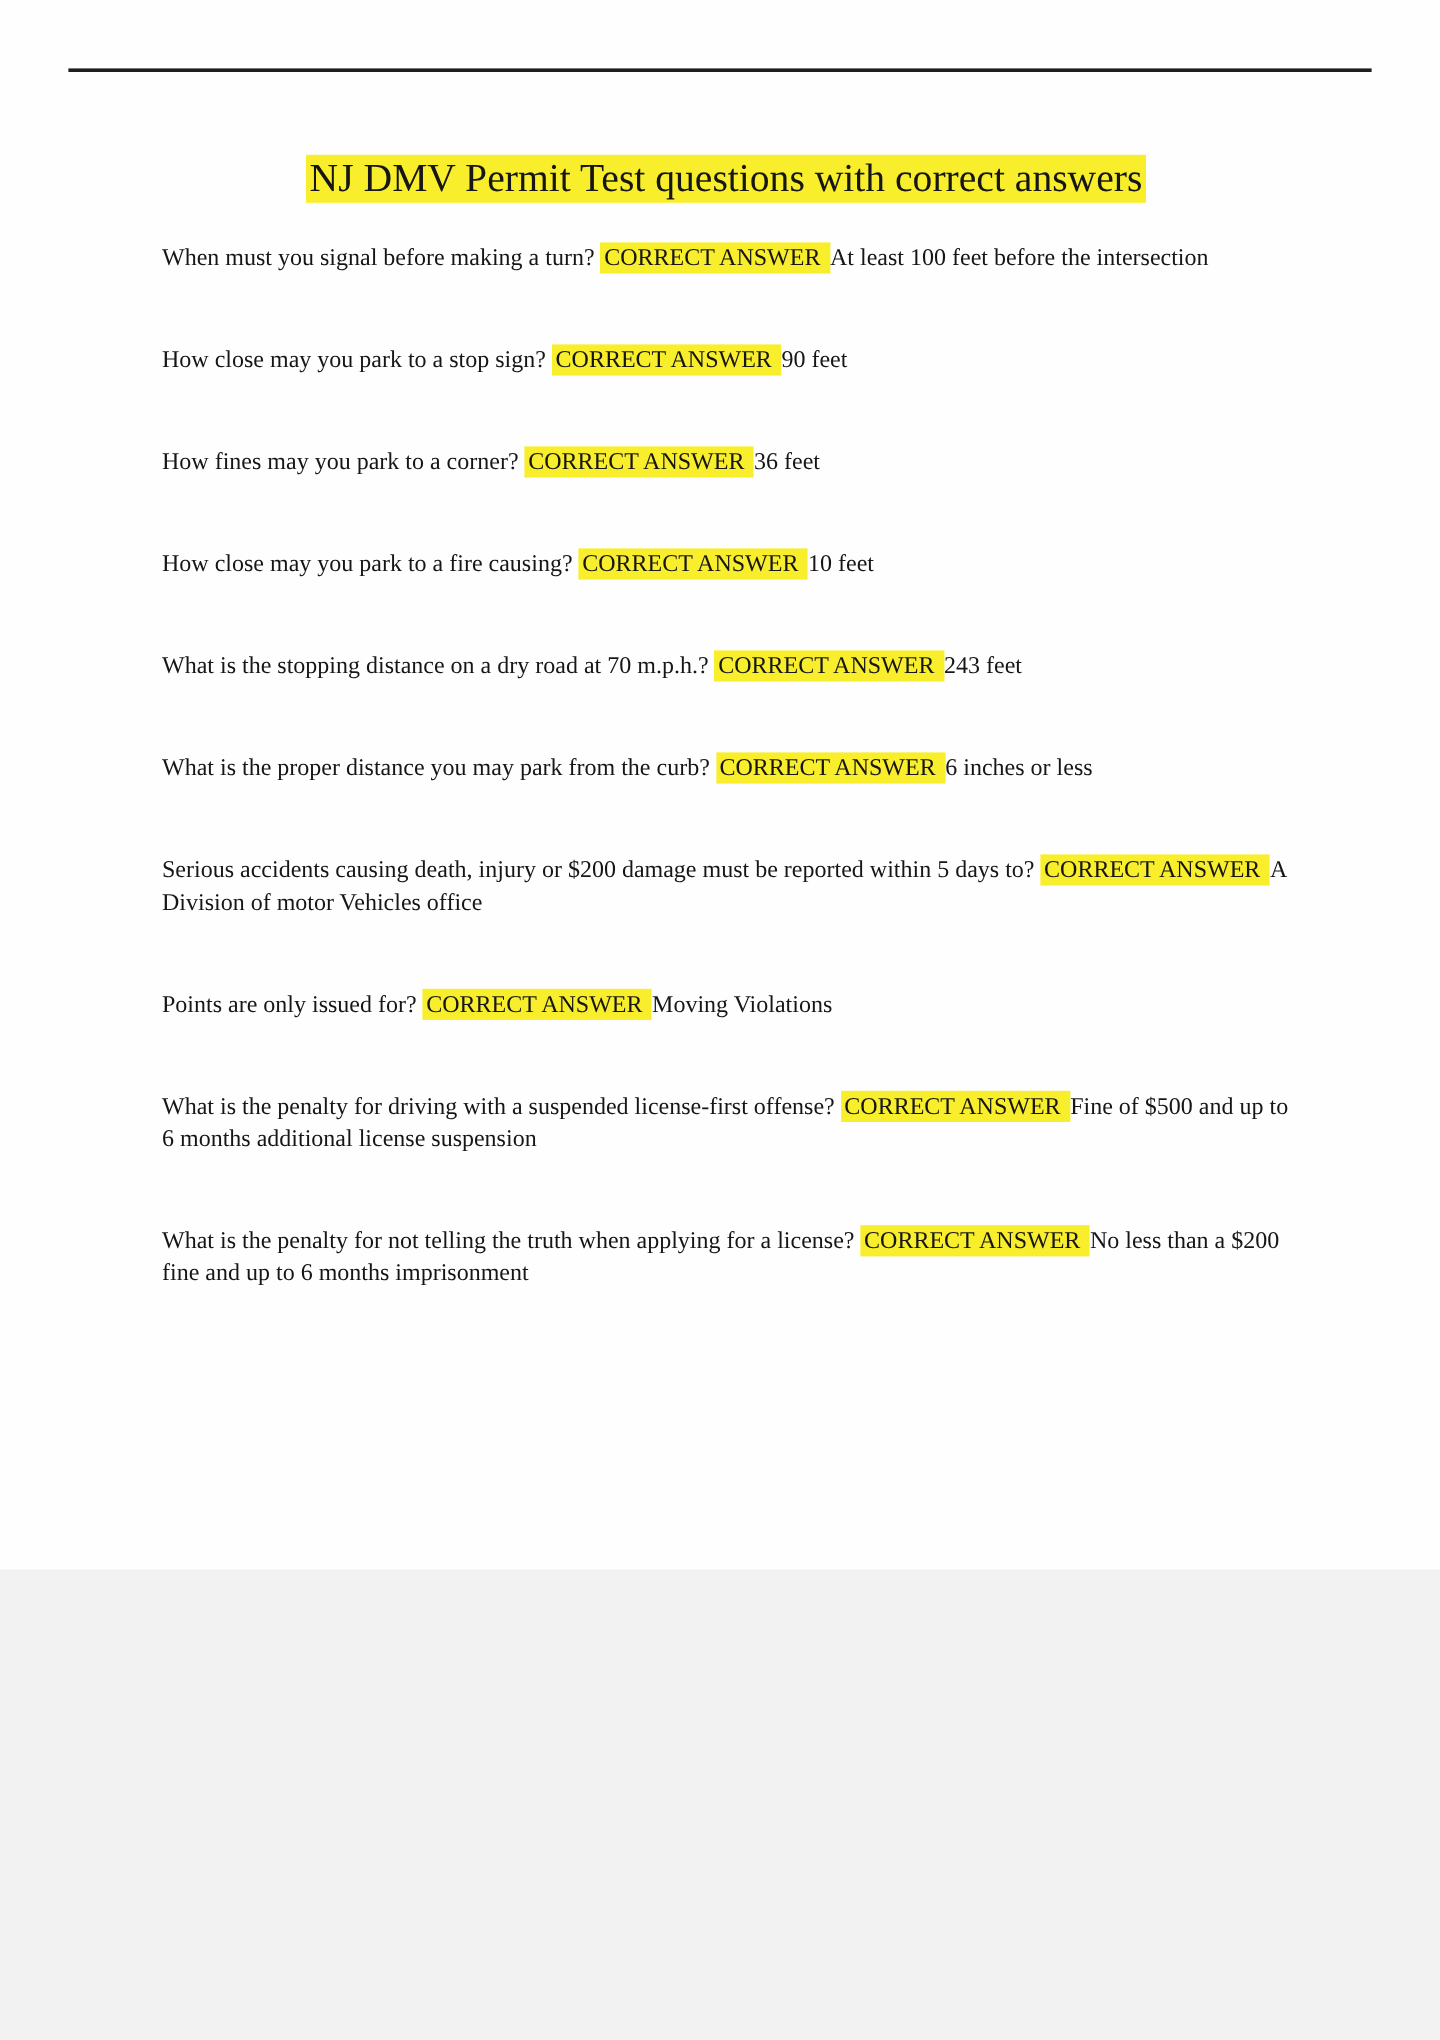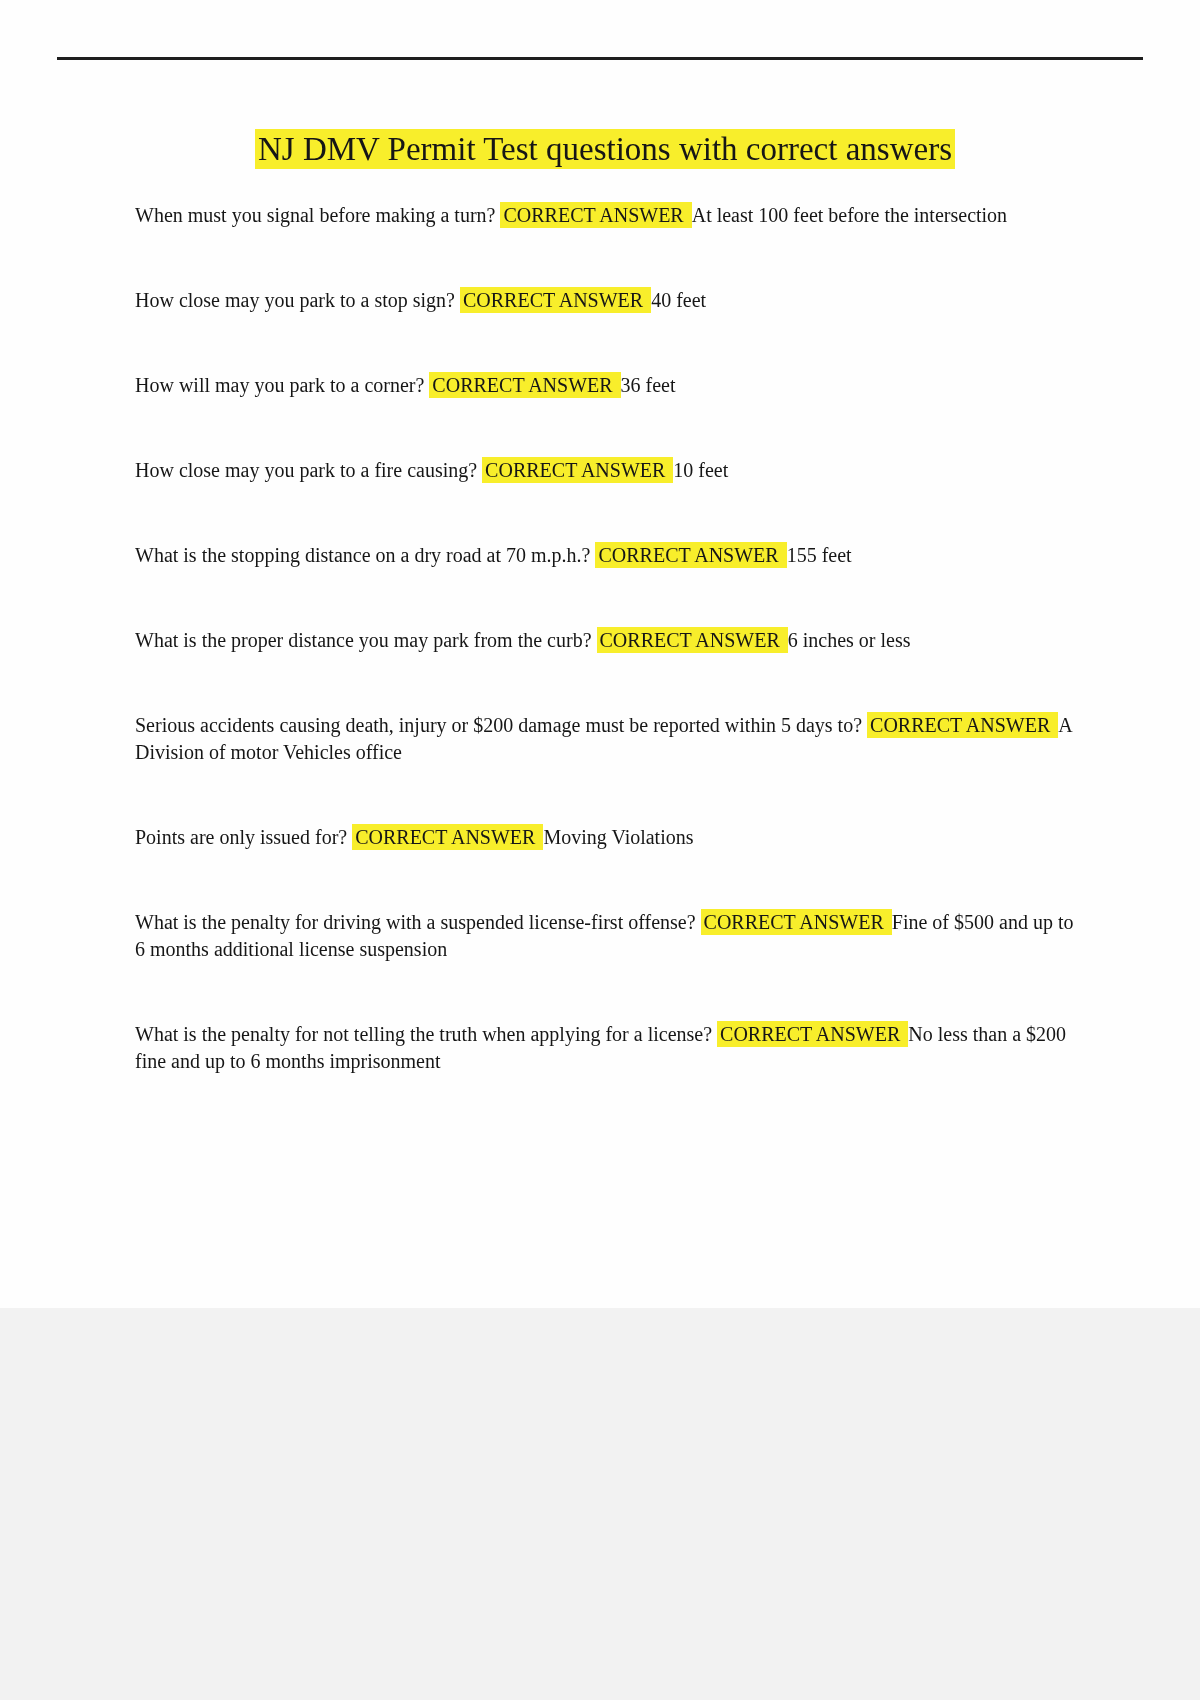--- a/index.html
+++ b/index.html
@@ -63,27 +63,27 @@
 
 <div class="page">
   <div class="rule rule-top"></div>
 
   <div class="content">
     <h1 class="title"><mark class="hl">NJ DMV Permit Test questions with correct answers</mark></h1>
 
     <div class="qa-list" id="qa-list">
   <p class="qa"><span class="q">When must you signal before making a turn? </span><mark class="hl">CORRECT ANSWER </mark><span class="a">At least 100 feet before the intersection</span></p>
 
-  <p class="qa"><span class="q">How close may you park to a stop sign? </span><mark class="hl">CORRECT ANSWER </mark><span class="a">40 feet</span></p>
+  <p class="qa"><span class="q">How close may you park to a stop sign? </span><mark class="hl">CORRECT ANSWER </mark><span class="a">90 feet</span></p>
 
-  <p class="qa"><span class="q">How will may you park to a corner? </span><mark class="hl">CORRECT ANSWER </mark><span class="a">36 feet</span></p>
+  <p class="qa"><span class="q">How fines may you park to a corner? </span><mark class="hl">CORRECT ANSWER </mark><span class="a">36 feet</span></p>
 
   <p class="qa"><span class="q">How close may you park to a fire causing? </span><mark class="hl">CORRECT ANSWER </mark><span class="a">10 feet</span></p>
 
-  <p class="qa"><span class="q">What is the stopping distance on a dry road at 70 m.p.h.? </span><mark class="hl">CORRECT ANSWER </mark><span class="a">155 feet</span></p>
+  <p class="qa"><span class="q">What is the stopping distance on a dry road at 70 m.p.h.? </span><mark class="hl">CORRECT ANSWER </mark><span class="a">243 feet</span></p>
 
   <p class="qa"><span class="q">What is the proper distance you may park from the curb? </span><mark class="hl">CORRECT ANSWER </mark><span class="a">6 inches or less</span></p>
 
 
   <p class="qa"><span class="q">Serious accidents causing death, injury or $200 damage must be reported within 5 days to? </span><mark class="hl">CORRECT ANSWER </mark><span class="a">A Division of motor Vehicles office</span></p>
 
   <p class="qa"><span class="q">Points are only issued for? </span><mark class="hl">CORRECT ANSWER </mark><span class="a">Moving Violations</span></p>
 
 
   <p class="qa"><span class="q">What is the penalty for driving with a suspended license-first offense? </span><mark class="hl">CORRECT ANSWER </mark><span class="a">Fine of $500 and up to 6 months additional license suspension</span></p>

